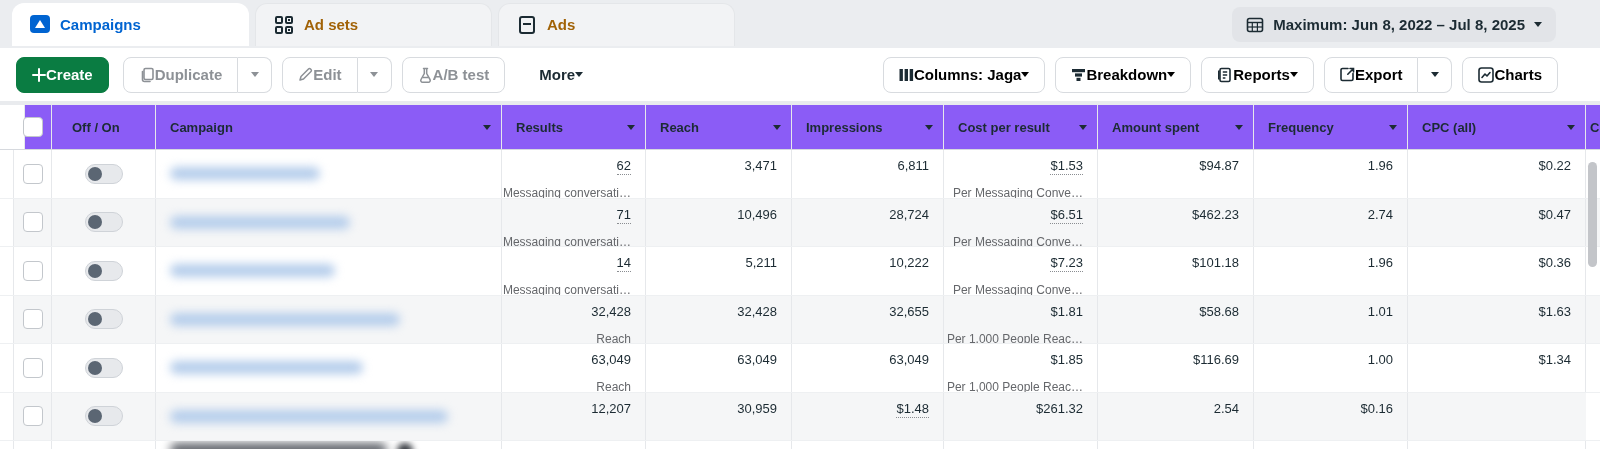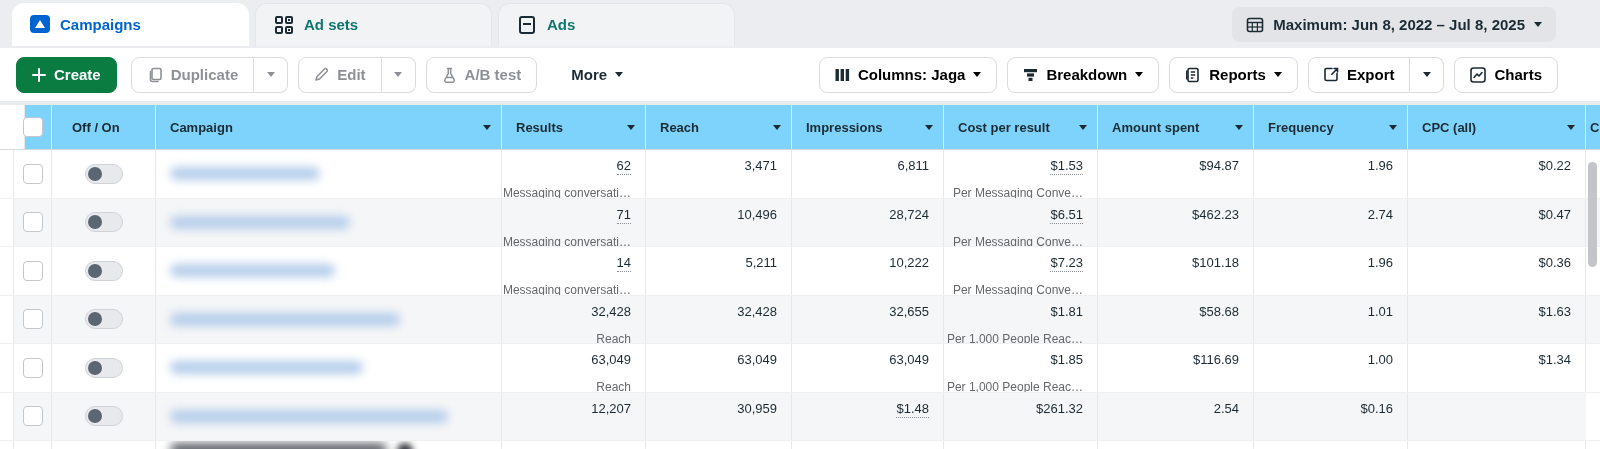--- a/index.html
+++ b/index.html
@@ -4,57 +4,57 @@
 <style>
   * { margin:0; padding:0; box-sizing:border-box; }
   html,body { width:1600px; height:449px; overflow:hidden; }
   body { font-family:"Liberation Sans", sans-serif; background:#ebedf0; color:#1c2b33; }
 
   
   .tabbar { height:48px; display:flex; align-items:center; padding-left:12px; position:relative; background:#ebedf0; }
   .tab { height:43px; display:flex; align-items:center; gap:10px; padding:0 18px 0 18px; width:237px;
          border-radius:12px 12px 0 0; font-size:15px; font-weight:bold; margin-right:6px; cursor:pointer; }
   .tab.active { background:#ffffff; color:#0064d1; }
-  .tab.inactive { background:#f2f3f5; border:1px solid #e4e6e9; border-bottom:none; color:#0f766e; }
+  .tab.inactive { background:#f2f3f5; border:1px solid #e4e6e9; border-bottom:none; color:#a16207; }
   .tab-icon { width:20px; height:20px; flex:0 0 auto; display:flex; align-items:center; justify-content:center; }
   .campaigns-glyph { width:20px; height:18px; background:#0064d1; border-radius:4px; position:relative; }
   .campaigns-glyph::after { content:""; position:absolute; left:5px; top:5px; width:0; height:0;
        border-left:5px solid transparent; border-right:5px solid transparent; border-bottom:8px solid #ffffff; }
   .adsets-glyph { display:grid; grid-template-columns:8px 8px; grid-template-rows:8px 8px; gap:2px; }
   .adsets-glyph i { border:2px solid #1c2b33; border-radius:2px; display:block; }
   .adsets-glyph i.dot { position:relative; } .adsets-glyph i.dot::after { content:""; position:absolute; left:1px; top:1px; width:2px; height:2px; background:#1c2b33; }
   .ads-glyph { width:16px; height:18px; border:2px solid #1c2b33; border-radius:3px; position:relative; }
   .ads-glyph::after { content:""; position:absolute; top:2px; left:2px; right:2px; height:3px; border-bottom:2px solid #1c2b33; }
 
   
   .daterange { position:absolute; top:7px; right:44px; height:35px; background:#e2e4e8; border-radius:8px;
         display:flex; align-items:center; gap:9px; padding:0 14px; font-size:15px; font-weight:bold; cursor:pointer; }
   .caret { width:0; height:0; border-left:4.5px solid transparent; border-right:4.5px solid transparent; border-top:5.5px solid currentColor; display:inline-block; }
 
   
   .toolbar { height:53px; background:#ffffff; display:flex; align-items:center; padding:0 42px 0 16px; }
-  .btn { height:36px; display:flex; align-items:center; gap:8px; padding:0 15px; border:1px solid #d8dbdf;
+  .btn { height:36px; display:flex; align-items:center; gap:0; padding:0 15px; border:1px solid #d8dbdf;
          border-radius:8px; background:#fff; font-size:15px; font-weight:bold; margin-right:10px; cursor:pointer; }
   .btn.green { background:#0a7c42; border-color:#0a7c42; color:#fff; margin-right:14px; }
   .btn.disabled { color:#8d9196; }
   .split { display:flex; margin-right:10px; }
   .split .btn { margin-right:0; border-radius:8px 0 0 8px; }
   .split .drop { width:34px; height:36px; border:1px solid #d8dbdf; border-left:none; border-radius:0 8px 8px 0;
          display:flex; align-items:center; justify-content:center; background:#fff; color:#8d9196; cursor:pointer; }
   .btn.plain { border:none; padding:0 10px; color:#1c2b33; }
   .spacer { flex:1; }
   .ico { display:inline-flex; align-items:center; justify-content:center; }
 
   
   .band { height:4px; background:#e9ebee; }
 
   
   .tablewrap { height:344px; background:#fff; position:relative; overflow:hidden; }
   .grid-row { display:grid; grid-template-columns:14px 38px 104px 346px 144px 146px 152px 154px 156px 154px 178px 14px; }
-  .thead { height:45px; background:#7dd3fc; border-bottom:1px solid #d6d9de; font-weight:bold; font-size:13px; }
+  .thead { height:45px; background:#8b5cf6; border-bottom:1px solid #d6d9de; font-weight:bold; font-size:13px; }
   .th { display:flex; align-items:center; padding:0 10px 0 14px; border-right:1px solid #e6e8eb; position:relative; overflow:hidden; }
   .th .caret { color:#1c2b33; margin-left:auto; }
   .trow { height:48.5px; border-bottom:1px solid #eef0f2; }
   .trow.stripe .cell, .trow.stripe .leftcell, .trow.stripe .extracell { background:#f5f6f7; }
   .cell { position:relative; overflow:hidden; border-right:1px solid #e6e8eb; }
   .leftcell { display:flex; align-items:center; justify-content:center; border-right:1px solid #e6e8eb; }
   .gutter { background:#fff !important; border-right:1px solid #e6e8eb; }
   .extracell { border-right:none; }
   .val { text-align:right; padding:8px 14px 0 0; font-size:13px; white-space:nowrap; }
   .val .est { border-bottom:1px dotted #8a8d91; padding-bottom:1px; }

